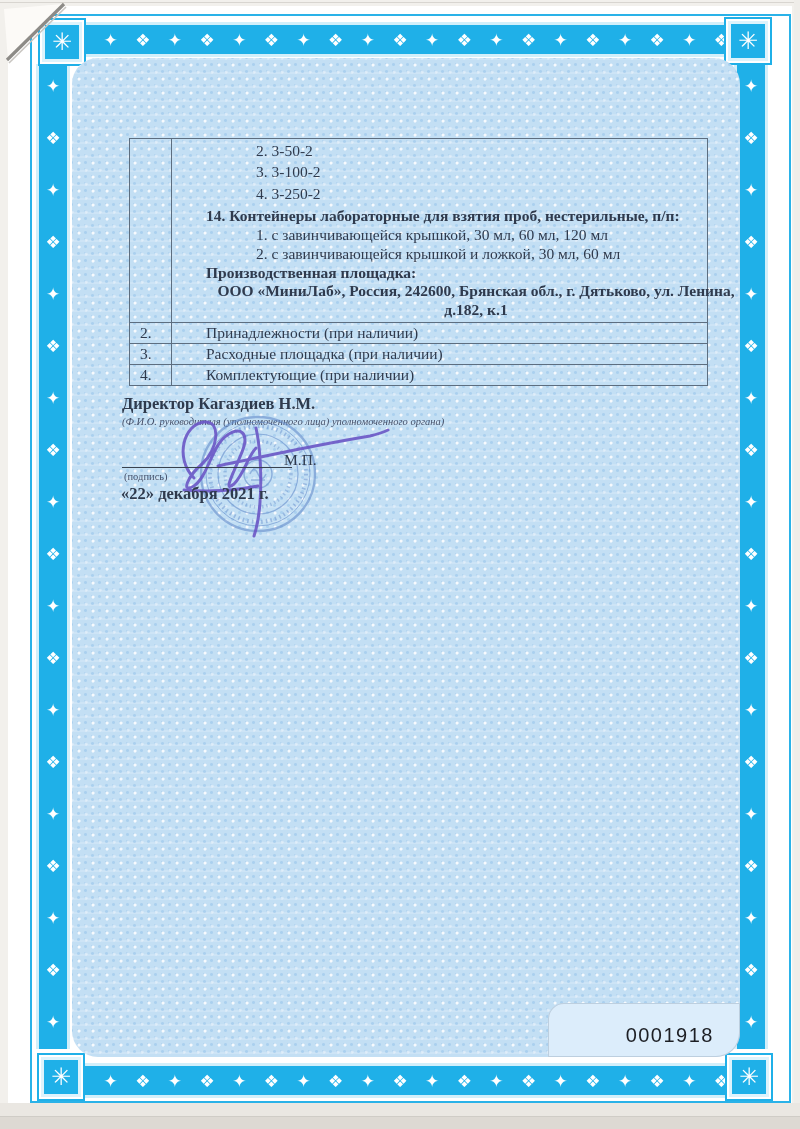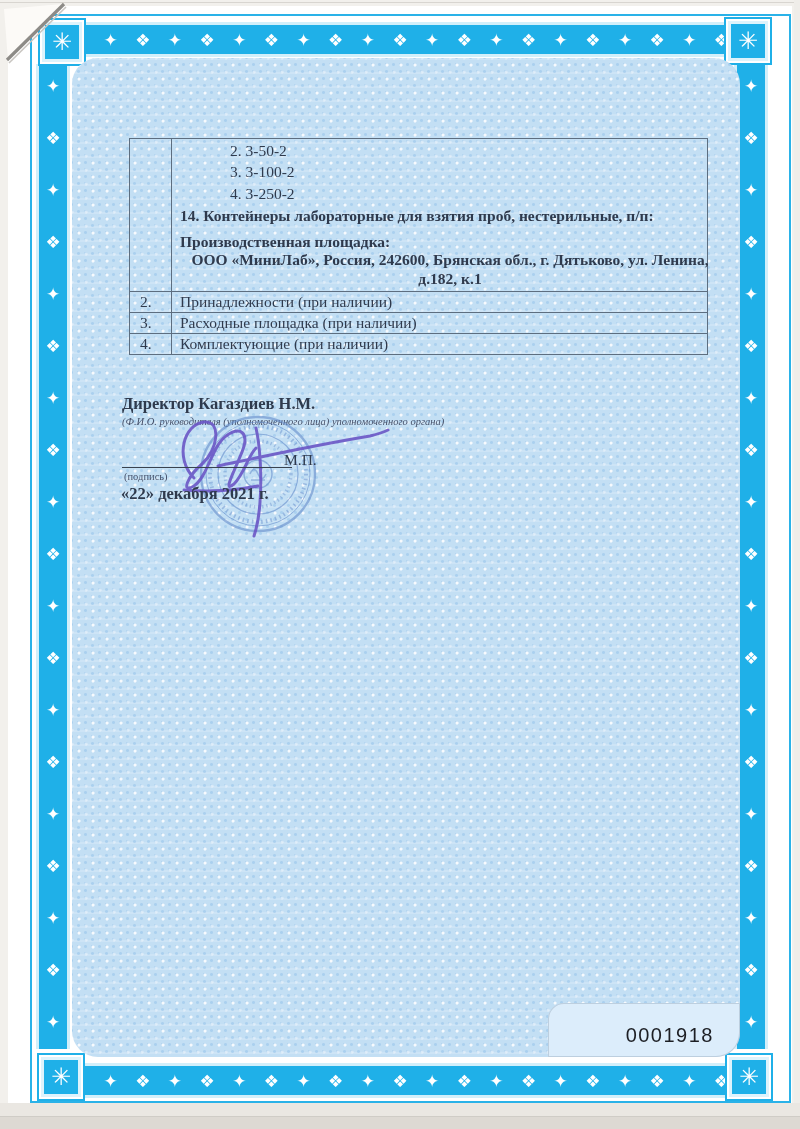--- a/index.html
+++ b/index.html
@@ -71,29 +71,29 @@
     background-size:14px 14px,14px 14px,7px 7px,100% 28px;
     background-position:0 0,7px 7px,3px 3px,0 0;
     color:#2f3a4d;
   }
 
   
   .cert-table{
     position:absolute;left:57px;top:80px;width:577px;
     border:1px solid #5d6e80;font-size:15.5px;line-height:20px;
   }
-  .trow{display:flex;border-top:1px solid #5d6e80;}
+  .trow{display:flex;border-top:1px solid #5d6e80;gap:26px;}
   .trow:first-child{border-top:none;}
   .tnum{width:42px;flex:0 0 42px;border-right:1px solid #5d6e80;padding:1px 0 1px 10px;box-sizing:border-box;}
   .tcell{flex:1;padding:1px 4px 1px 8px;}
   .row1 .tcell{padding-bottom:3px;}
   .list-block{margin-left:50px;line-height:21.4px;}
   .item14{font-weight:bold;line-height:21px;margin-top:1px;}
   .sub-block{margin-left:50px;line-height:18.4px;}
-  .prod-label{font-weight:bold;margin-top:7px;line-height:18px;}
+  .prod-label{font-weight:bold;margin-top:1px;line-height:18px;}
   .prod-value{font-weight:bold;line-height:18.5px;width:540px;text-align:center;}
   .small-rows .tcell, .small-rows .tnum{line-height:18px;}
 
   
   .sig-director{position:absolute;left:50px;top:336px;font-weight:bold;font-size:16.5px;}
   .sig-caption{position:absolute;left:50px;top:358px;font-style:italic;font-size:10.5px;color:#45506a;}
   .sig-line{position:absolute;left:50px;top:388px;width:170px;height:21px;border-bottom:1.5px solid #39424f;}
   .sig-mp{position:absolute;left:212px;top:393px;font-size:15.5px;}
   .sig-podpis{position:absolute;left:52px;top:413px;font-size:10.5px;color:#45506a;}
   .sig-date{position:absolute;left:49px;top:426px;font-weight:bold;font-size:16.5px;}
@@ -147,20 +147,24 @@
     <div class="cert-table">
       <div class="trow row1">
         <div class="tnum"></div>
         <div class="tcell">
           <div class="list-block">
             <div>2. 3-50-2</div>
             <div>3. 3-100-2</div>
             <div>4. 3-250-2</div>
           </div>
           <div class="item14">14. Контейнеры лабораторные для взятия проб, нестерильные, п/п:</div>
+          <div class="sub-block">
+            <div>1. с завинчивающейся крышкой, 30 мл, 60 мл, 120 мл</div>
+            <div>2. с завинчивающейся крышкой и ложкой, 30 мл, 60 мл</div>
+          </div>
           <div class="prod-label">Производственная площадка:</div>
           <div class="prod-value">ООО «МиниЛаб», Россия, 242600, Брянская обл., г. Дятьково, ул. Ленина, д.182, к.1</div>
         </div>
       </div>
       <div class="trow small-rows">
         <div class="tnum">2.</div>
         <div class="tcell">Принадлежности (при наличии)</div>
       </div>
       <div class="trow small-rows">
         <div class="tnum">3.</div>

